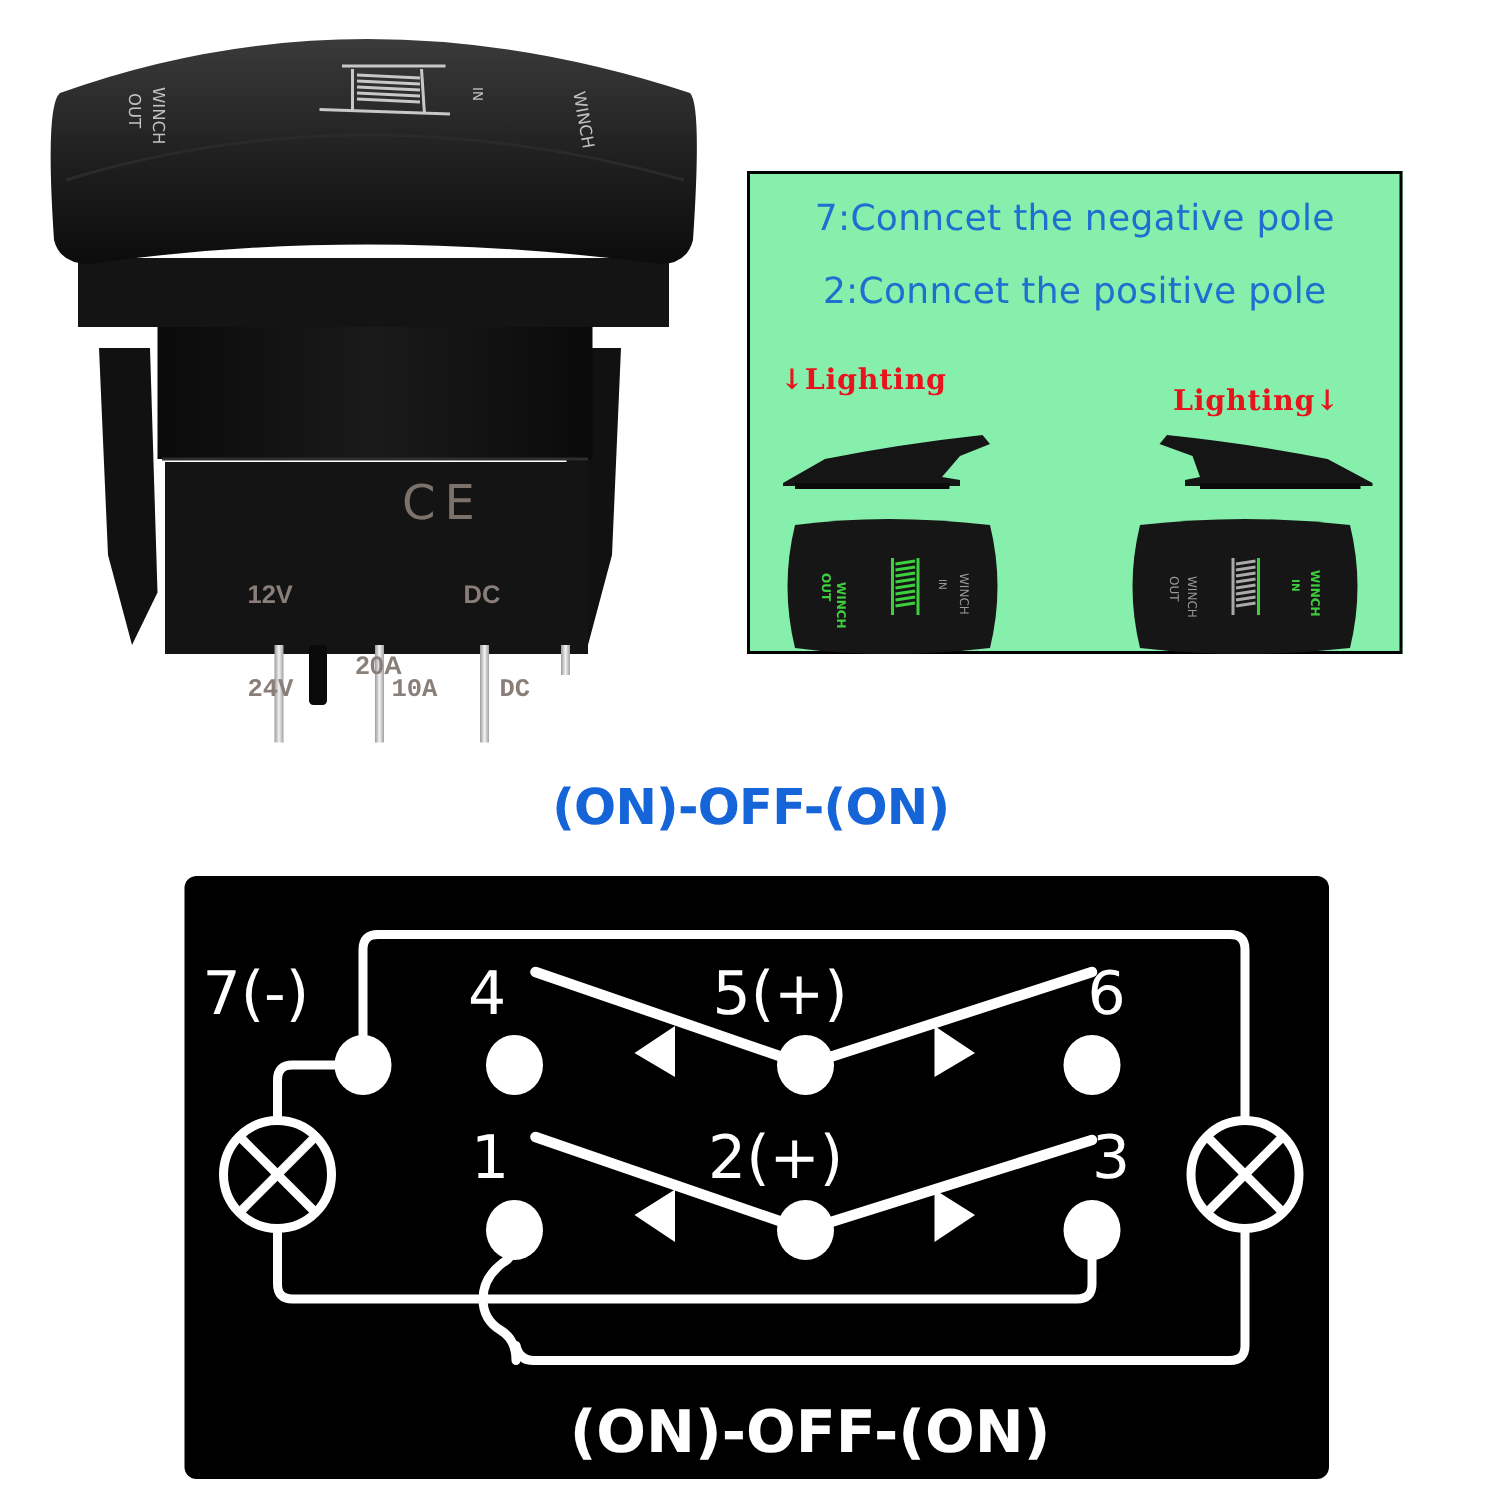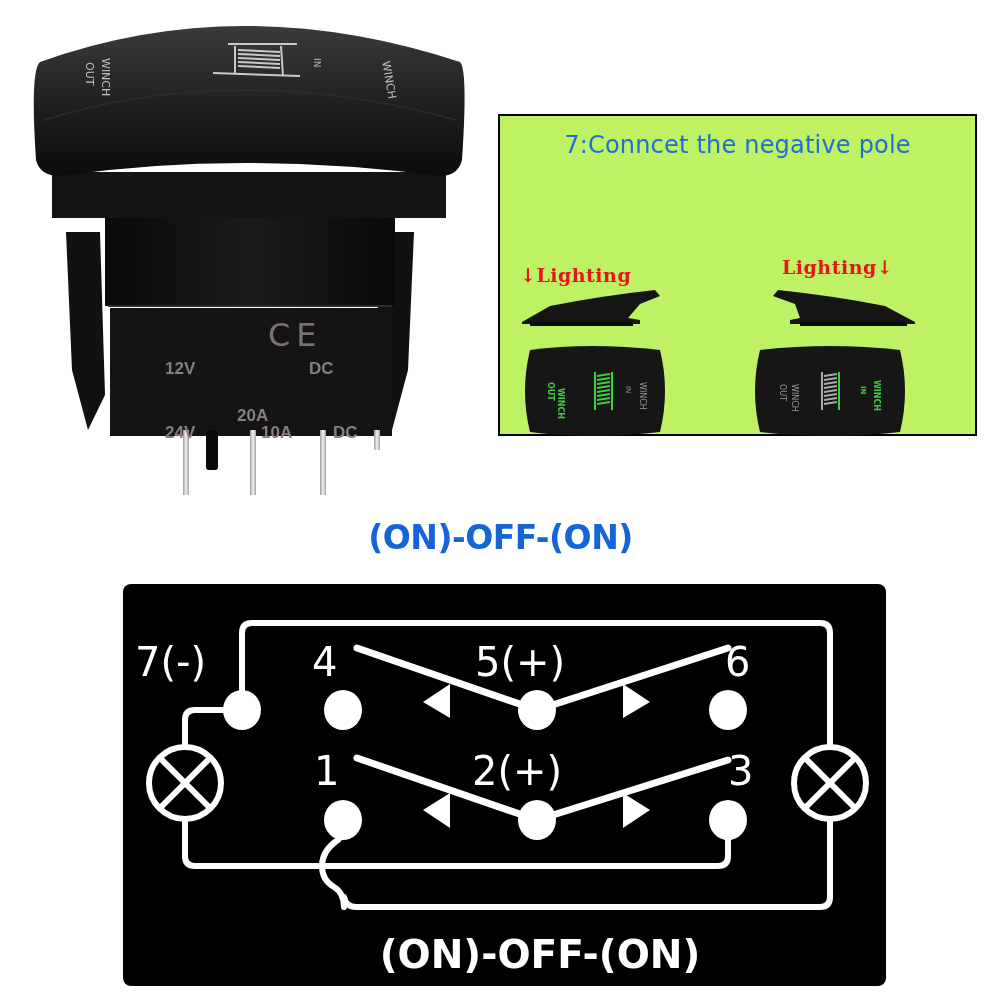--- a/index.html
+++ b/index.html
@@ -4,22 +4,22 @@
 <style>
   html, body { margin: 0; padding: 0; background: #ffffff; }
   body { width: 1001px; height: 1001px; position: relative; overflow: hidden;
          font-family: "DejaVu Sans", "Liberation Sans", sans-serif; }
   .abs { position: absolute; }
 
   
   #product-photo { left: 0; top: 0; width: 480px; height: 500px; }
 
   
-  #info-box { left: 498px; top: 114px; width: 479px; height: 322px;
-              border: 2px solid #000; box-sizing: border-box; background: #bef264; }
+  #info-box { left: 498px; top: 114px; width: 437px; height: 322px;
+              border: 2px solid #000; box-sizing: border-box; background: #86efac; }
   .info-line { position: absolute; left: 0; width: 100%; text-align: center;
                color: #1e6fd0; font-family: "DejaVu Sans", sans-serif; font-size: 24px; letter-spacing: 0.2px; }
   .lighting { position: absolute; color: #e8141b; font-family: "DejaVu Serif", "Liberation Serif", serif;
               font-size: 19px; font-weight: bold; letter-spacing: 0.5px; }
 
   
   #title-top { left: 0; width: 1001px; top: 518px; text-align: center; color: #1565d8;
                font-family: "DejaVu Sans", sans-serif; font-weight: bold; font-size: 33px; letter-spacing: -0.5px; }
 
   
@@ -85,38 +85,39 @@
     <div>OUT</div>
   </div>
   <div class="abs" style="left:322px;top:58px;transform:rotate(90deg);transform-origin:left top;color:#c2c2c2;font-size:9px;width:30px;">
     <div>IN</div>
   </div>
   <div class="abs" style="left:392px;top:60px;transform:rotate(80deg);transform-origin:left top;color:#c2c2c2;font-size:11px;width:70px;">
     <div>WINCH</div>
   </div>
   
   <div class="abs" style="left:268px;top:316px;color:#7d716c;font-size:32px;font-family:'DejaVu Sans',sans-serif;letter-spacing:6px;">CE</div>
-  <div class="abs" style="left:165px;top:360px;color:#8a7e79;font-weight:bold;font-size:17px;line-height:17px;font-family:'Liberation Sans',sans-serif;">
+  <div class="abs" style="left:165px;top:388px;color:#8a7e79;font-weight:bold;font-size:17px;line-height:17px;font-family:'Liberation Sans',sans-serif;">
     <div style="display:flex;gap:0;">
       <span style="width:72px;">12V</span>
       <span style="width:72px;margin-top:47px;">20A</span>
       <span>DC</span>
     </div>
-    <div style="display:flex;">
+    <div style="display:flex;font-family:Liberation Mono, monospace;">
       <span style="width:72px;">24V</span>
       <span style="width:72px;margin-left:24px;">10A</span>
       <span>DC</span>
     </div>
   </div>
 </div>
 
 <div id="info-box" class="abs">
   <div class="info-line" style="top:15px;">7:Conncet the negative pole</div>
-
-  <div class="lighting" style="left:20px;top:148px;">↓Lighting</div>
+  <div class="info-line" style="top:64px;">2:Conncet the positive pole</div>
+
+  <div class="lighting" style="left:20px;top:126px;">↓Lighting</div>
   <div class="lighting" style="left:282px;top:140px;">Lighting↓</div>
 
   <svg class="abs" style="left:0;top:160px;" width="437" height="160">
 
     <g>
       <path d="M22 46 L50 30 Q100 20 155 14 L160 20 L140 28 L128 42 L140 44 L140 48 L22 48 Z" fill="#151515"></path>
       <rect x="30" y="46" width="103" height="4" fill="#0a0a0a"></rect>
     </g>
 
     <g>

